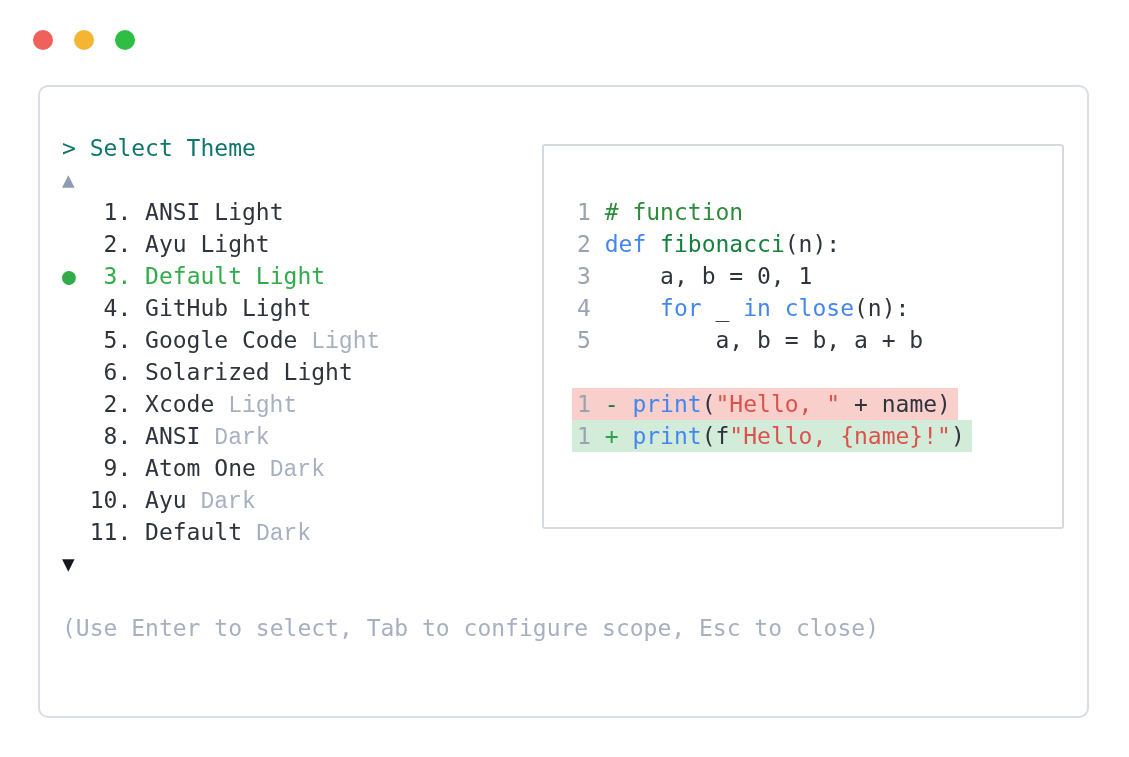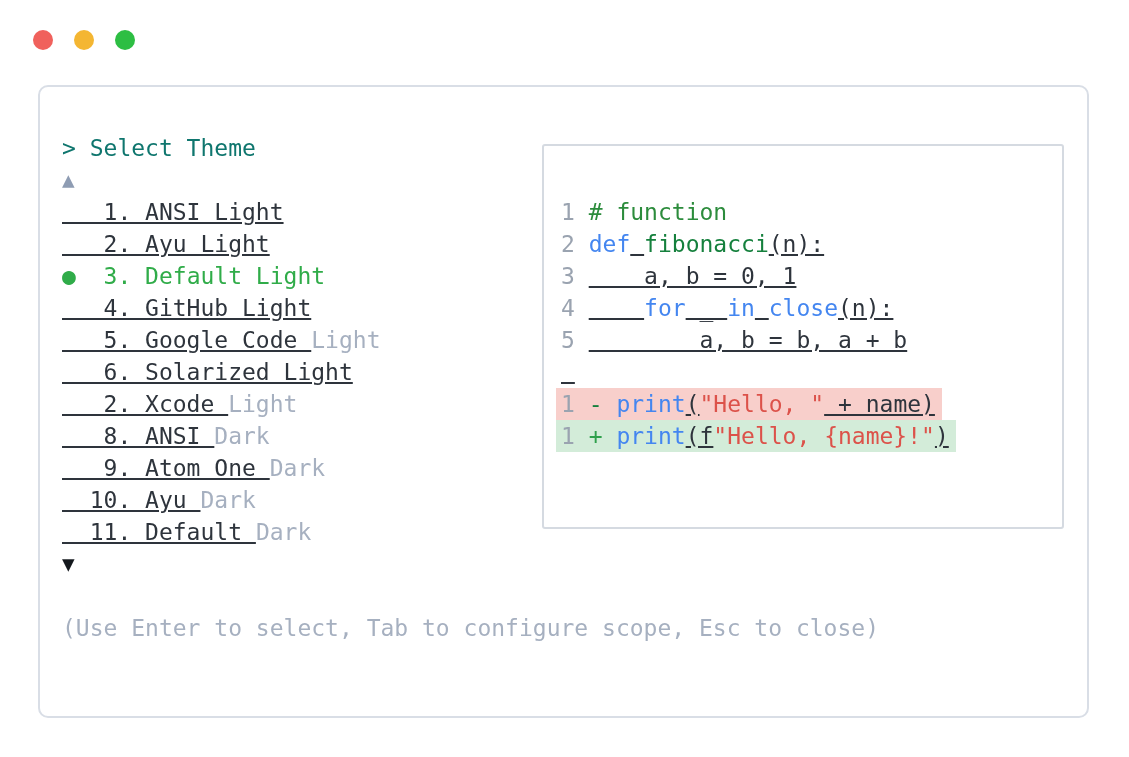--- a/index.html
+++ b/index.html
@@ -26,25 +26,25 @@
   .prompt { color: #0f766e; }
   .arrow-up   { color: #8e9cb3; font-size: 21px; }
   .arrow-down { color: #14181d; font-size: 21px; }
   .footer { color: #a6b0c0; }
 
   
   .pane-right { position: absolute; left: 502px; top: 45px; }
   .preview-title { color: #2e343c; }
   .preview-box { margin-top: 12px; width: 522px; height: 385px;
                  border: 2px solid #d5dae1; border-radius: 3px; background: #ffffff;
-                 padding: 50px 0 0 17px; overflow: hidden; }
+                 padding: 50px 0 0 33px; overflow: hidden; }
 
   
-  .tk-tx  { color: #2e343c; text-decoration: underline; }
-  .tk-mut { color: #a6b0c0; }
+  .tk-tx  { color: #2e343c; }
+  .tk-mut { color: #a6b0c0; font-family: Liberation Mono, monospace; }
   .tk-sel { color: #30ac49; }
   .tk-dot { color: #30ac49; }
   .tk-ln  { color: #9aa3b0; }
   .tk-cm  { color: #2c8c3c; }
   .tk-kw  { color: #4486f0; }
   .tk-fn  { color: #15803d; }
   .tk-str { color: #dc524a; }
   .tk-ok  { color: #2fa04c; }
 
   

